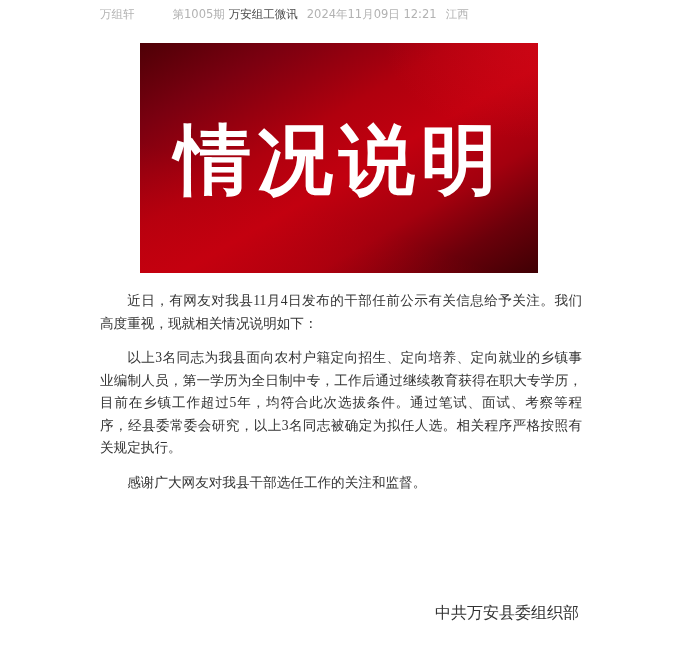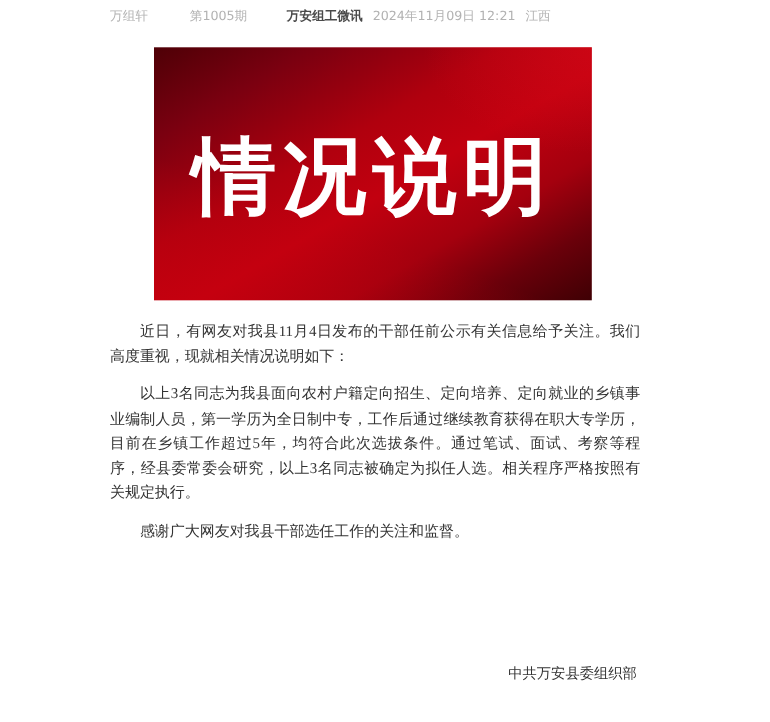--- a/index.html
+++ b/index.html
@@ -25,23 +25,22 @@
       align-items: flex-end;
       font-size: 11.5px;
       color: #b2b2b2;
       white-space: nowrap;
     }
     .meta-bar span { margin-right: 9px; }
     .meta-bar .series { margin-right: 4px; margin-left: 29px; }
     .meta-bar .account {
       color: #576b95;
       color: #4a4a4a;
-      font-weight: bold;
+      font-weight: normal;
       margin-right: 9px;
-      margin-left: 32px;
     }
     .banner {
       position: absolute;
       left: 140px;
       top: 43px;
       width: 398px;
       height: 230px;
       background:
         radial-gradient(ellipse 55% 60% at 100% 0%, rgba(215,10,25,0.55) 0%, rgba(215,10,25,0) 70%),
         linear-gradient(150deg, #4e0006 0%, #7a0010 18%, #b0000e 40%, #c2000f 55%, #a4000e 72%, #6a000a 86%, #3f0004 100%);
@@ -78,21 +77,21 @@
     }
     .body-text p {
       text-indent: 2em;
       margin-bottom: 12px;
       font-family: Liberation Serif, serif;
     }
     .signature {
       position: absolute;
       right: 121px;
       top: 602px;
-      font-size: 13px;
+      font-size: 16px;
       line-height: 22.5px;
       color: #333333;
       margin-left: 32px;
     }
     .signature div { white-space: nowrap; }
   </style>
 </head>
 <body>
 
 <div class="page">

